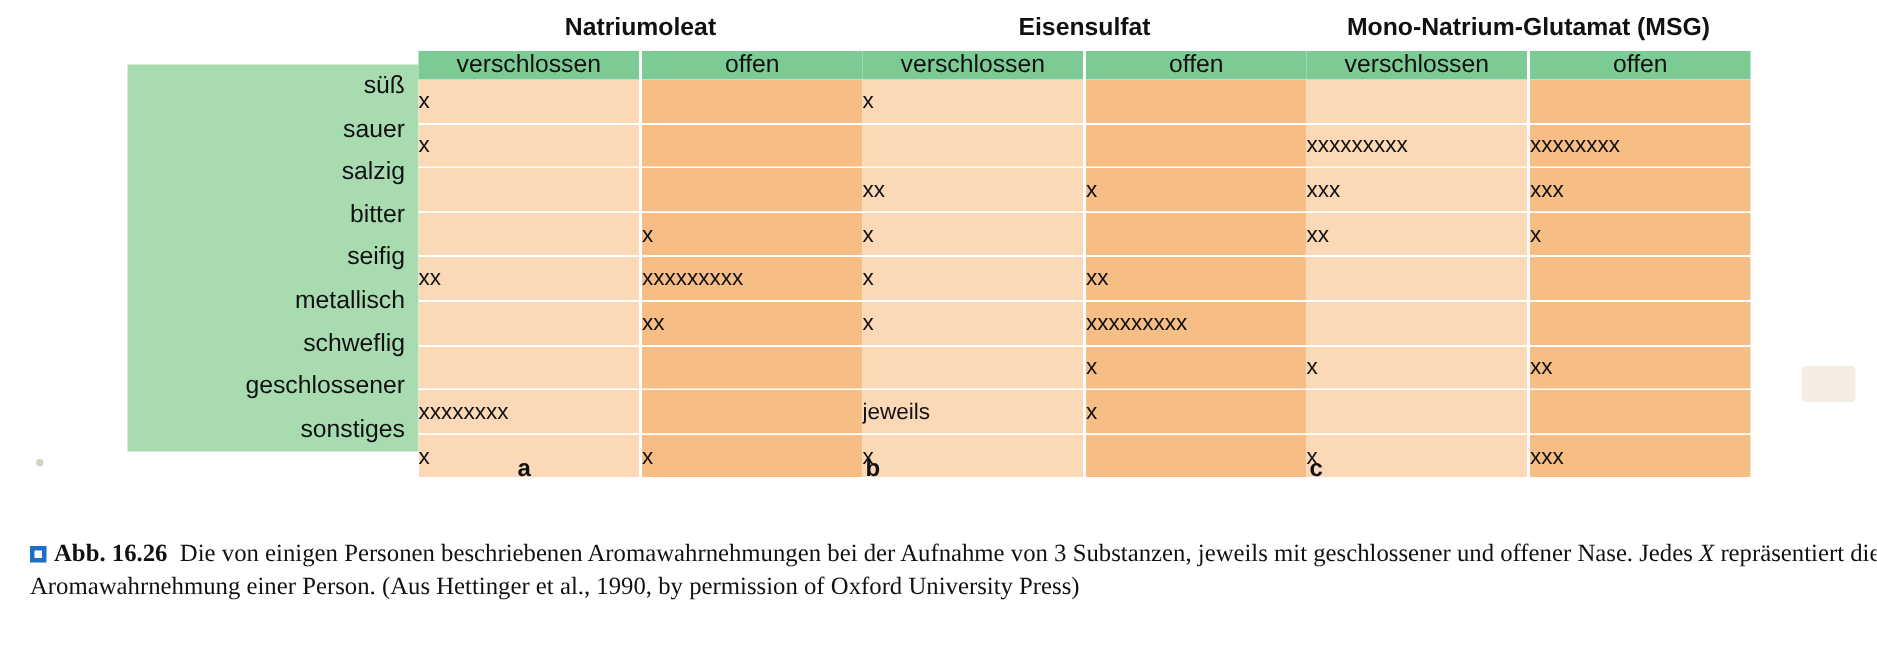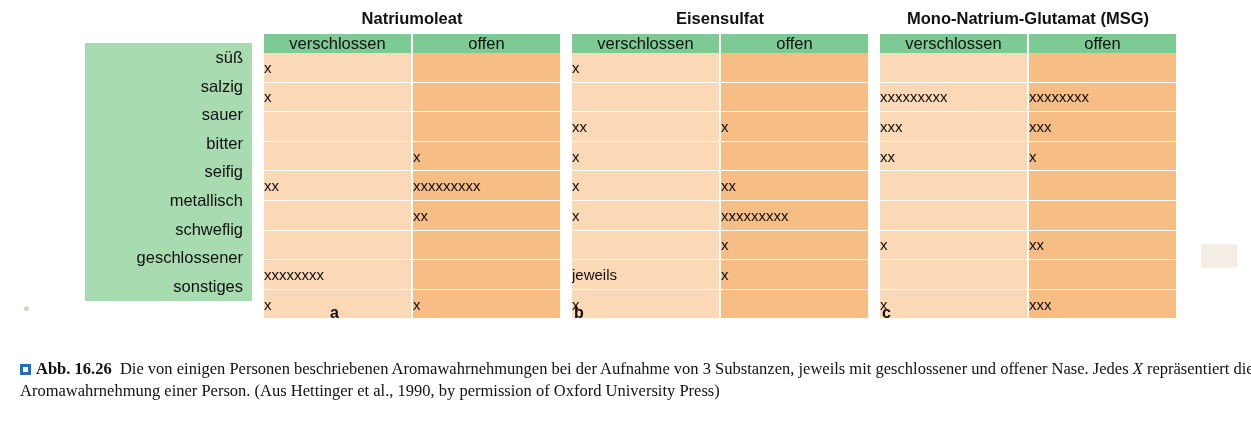--- a/index.html
+++ b/index.html
@@ -29,41 +29,41 @@
     position: absolute;
     left: 85px;
     top: 8px;
     width: 1130px;
     height: 320px;
     display: flex;
     align-items: flex-start;
   }
 
   .row-labels {
-    width: 167px;
+    width: 194px;
     background: #a8dcb0;
     margin-top: 35px;
     height: 258px;
     box-sizing: border-box;
     display: flex;
     flex-direction: column;
     padding-top: 0px;
   }
   .row-label {
     height: 28.6px;
     line-height: 28.6px;
     text-align: right;
     padding-right: 9px;
     font-size: 16.5px;
     color: #111;
     box-sizing: border-box;
   }
 
   .group {
-    margin-left: 12px;
+    margin-left: 0px;
     position: relative;
   }
   .group.gap {
   }
 
   .group-title {
     text-align: center;
     font-size: 16.5px;
     font-weight: bold;
     color: #111;
@@ -169,22 +169,22 @@
 </style>
 </head>
 <body>
 
 <div class="figure">
 
   <div class="tables-area">
 
     <div class="row-labels">
       <div class="row-label">süß</div>
+      <div class="row-label">sauer</div>
       <div class="row-label">salzig</div>
-      <div class="row-label">sauer</div>
       <div class="row-label">bitter</div>
       <div class="row-label">seifig</div>
       <div class="row-label">metallisch</div>
       <div class="row-label">schweflig</div>
       <div class="row-label">geschlossener</div>
       <div class="row-label">sonstiges</div>
     </div>
 
     <div class="group">
       <div class="group-title">Natriumoleat</div>

